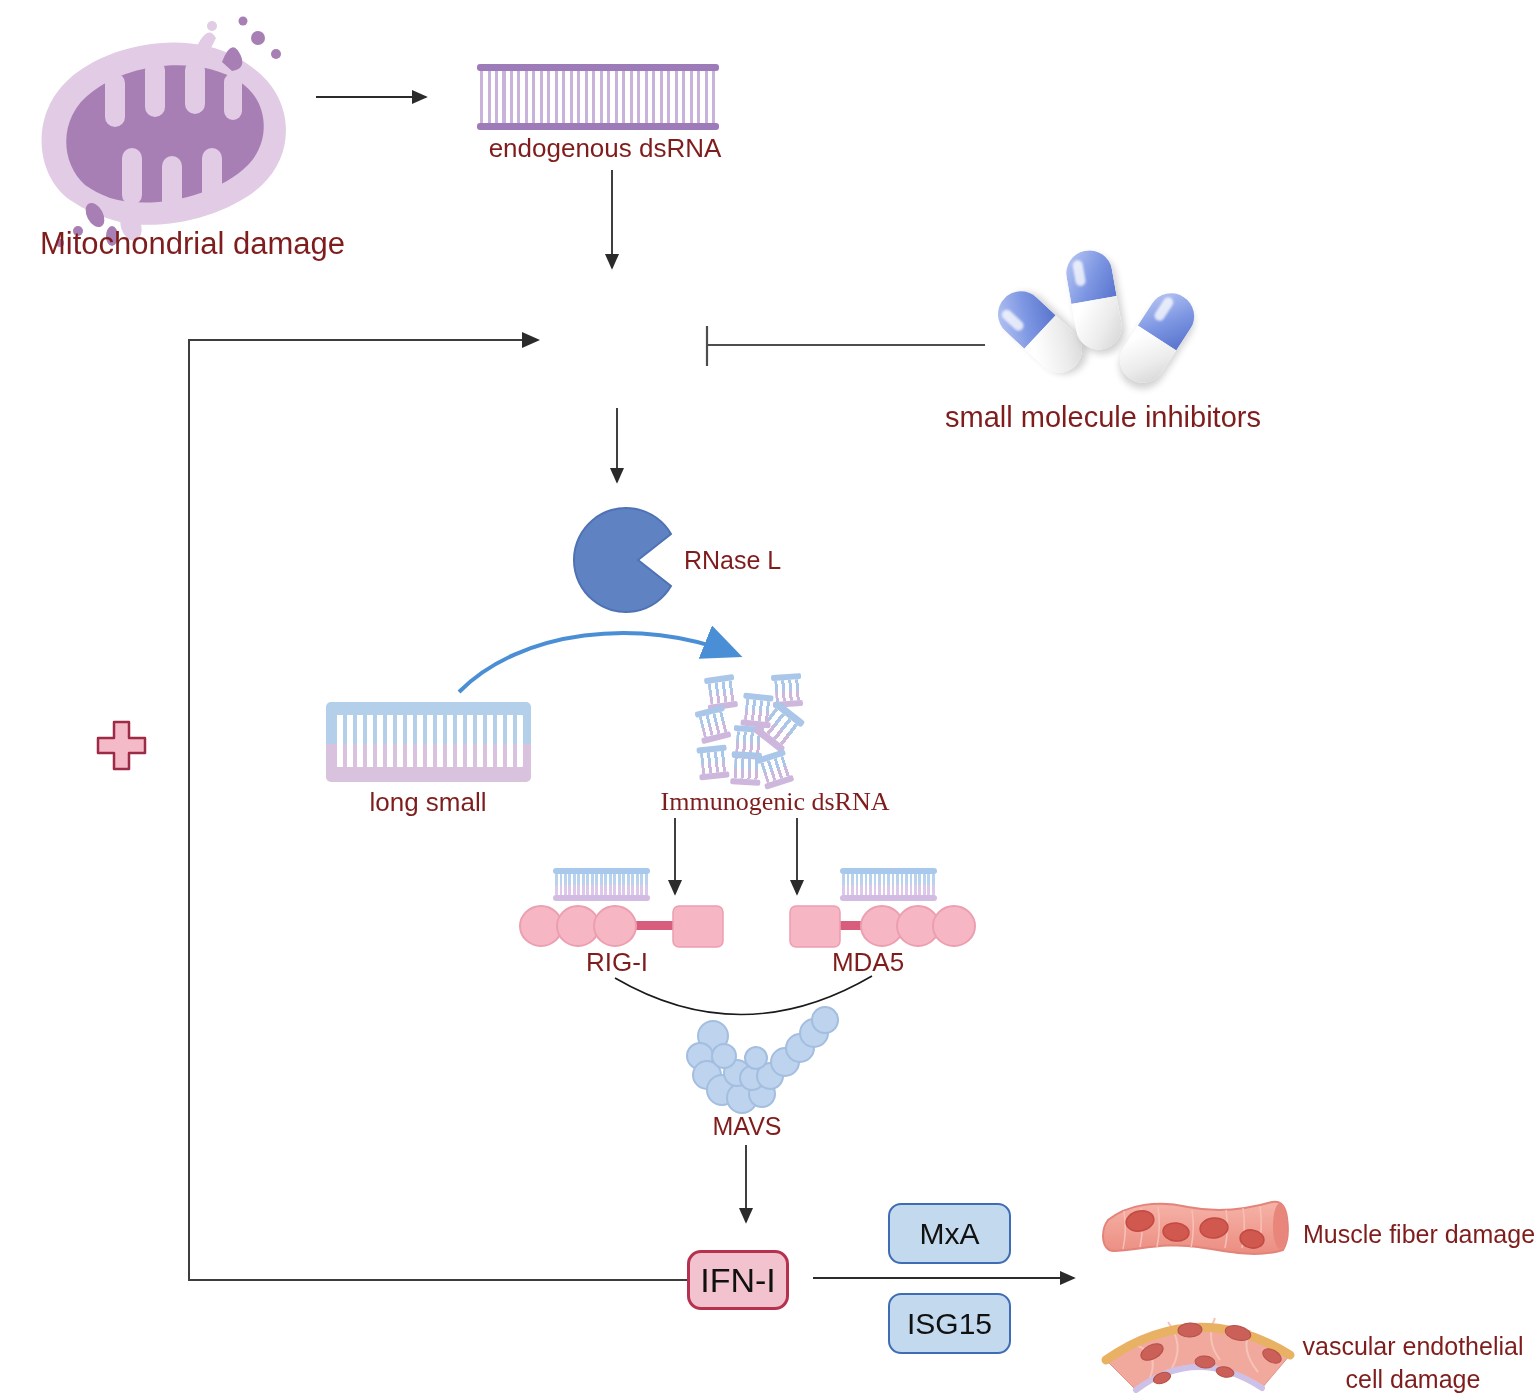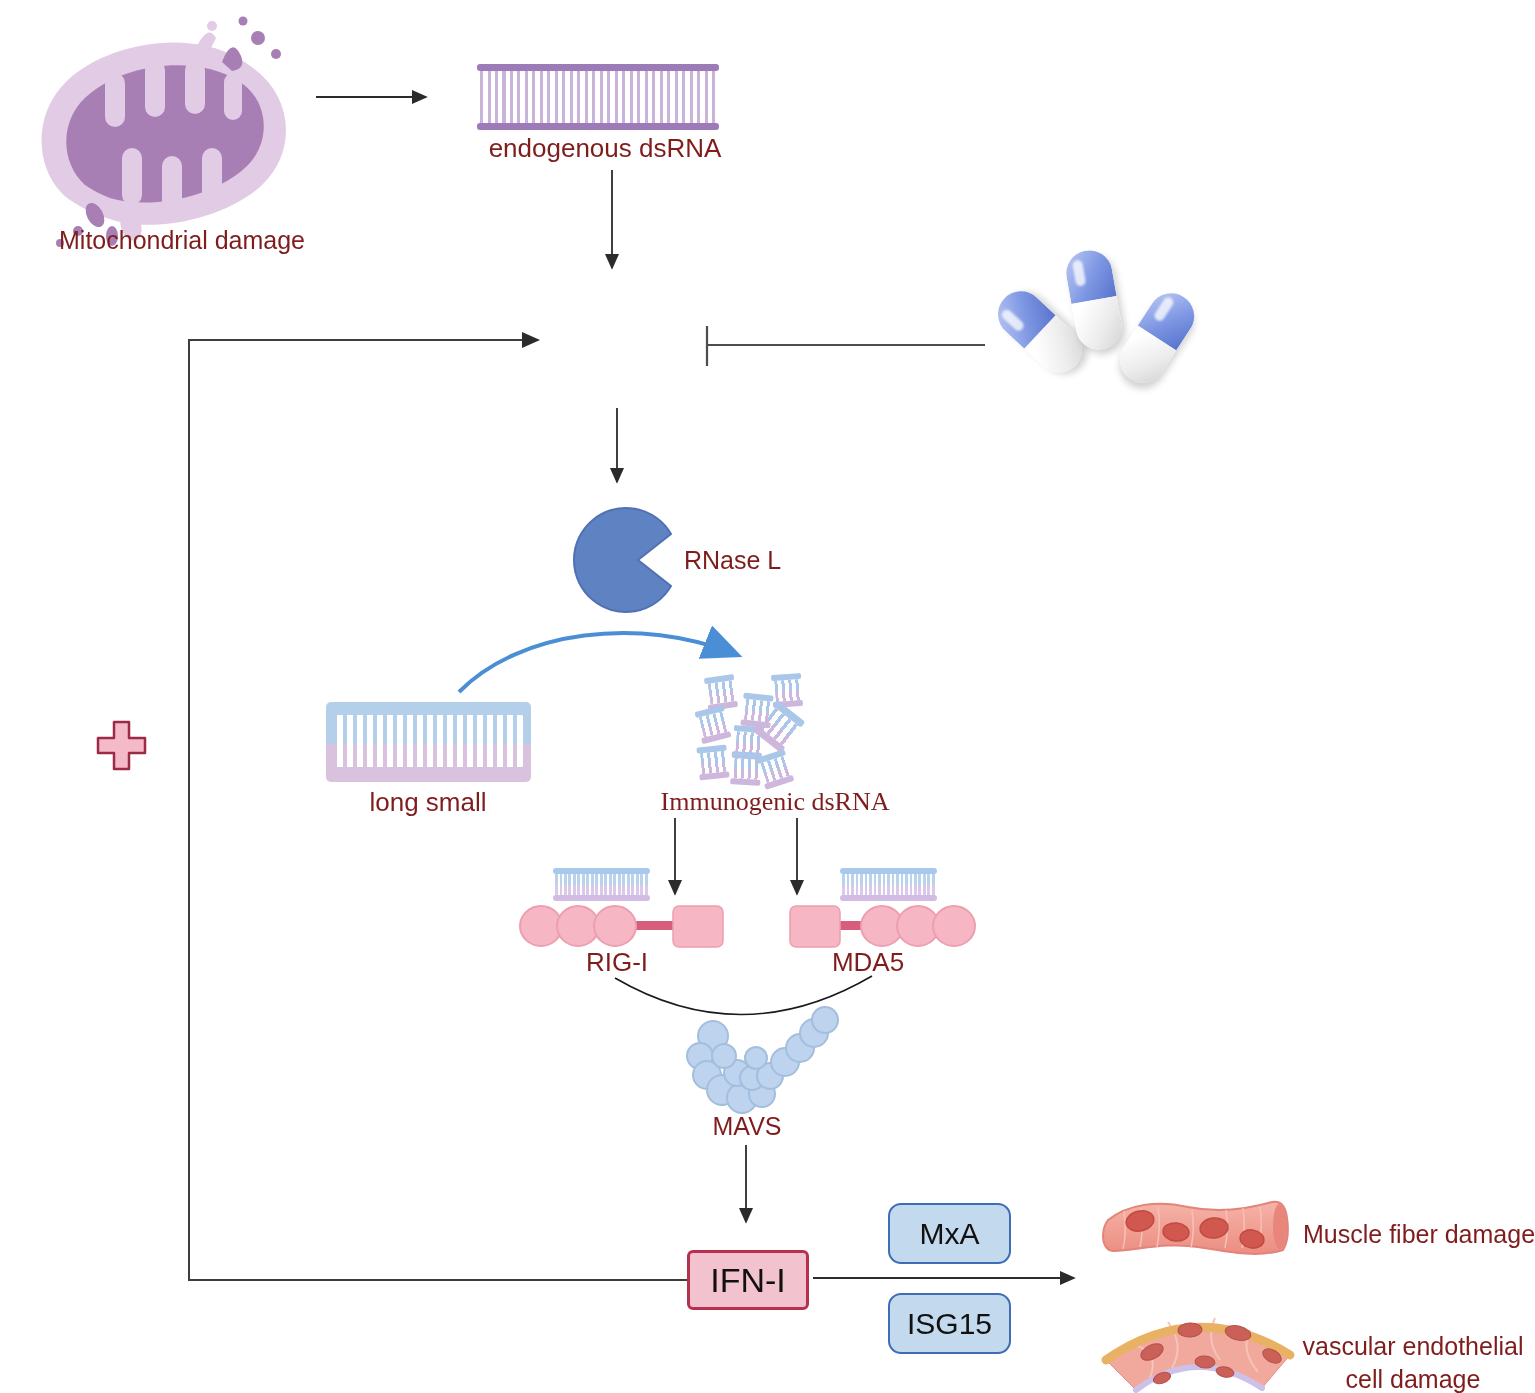--- a/index.html
+++ b/index.html
@@ -2,30 +2,30 @@
 <html><head>
 <meta charset="utf-8">
 <style>
   * { box-sizing: border-box; margin: 0; padding: 0; }
   html,body { width:1535px; height:1393px; background:#fff; overflow:hidden;
               font-family:"Liberation Sans", sans-serif; }
   #canvas { position:relative; width:1535px; height:1393px; background:#fff; }
   #art { position:absolute; left:0; top:0; }
 
   .label { position:absolute; color:#7f1d1d; text-align:center; white-space:nowrap; }
-  .f25 { font-size:25px; } .f26 { font-size:26px; } .f27 { font-size:25px; }
+  .f25 { font-size:31px; } .f26 { font-size:26px; } .f27 { font-size:25px; }
   .f29 { font-size:29px; }
 
   
   .oas3 { position:absolute; left:557px; top:281px; width:122px; height:122px;
           border-radius:50%; background:#f5c5d2; border:2.5px solid #b5314e;
           display:flex; align-items:center; justify-content:center;
           font-size:36px; color:#111; }
-  .ifn { position:absolute; left:687px; top:1250px; width:122px; height:60px;
-         border-radius:6px; background:#f2c3cf; border:3px solid #b5314e;
+  .ifn { position:absolute; left:687px; top:1250px; width:102px; height:60px;
+         border-radius:14px; background:#f2c3cf; border:3px solid #b5314e;
          display:flex; align-items:center; justify-content:center;
          font-size:34px; color:#111; }
   .bluebox { position:absolute; width:123px; height:61px; border-radius:13px;
              background:#c3d9ee; border:2.5px solid #3f6db5;
              display:flex; align-items:center; justify-content:center;
              font-size:30px; color:#111; }
   .mxa { left:888px; top:1203px; } .isg { left:888px; top:1293px; }
 
   
   .endo-ladder { position:absolute; left:477px; top:64px; width:242px; height:66px; }
@@ -302,20 +302,21 @@
   </div>
   <div class="bluebox mxa">
     <span>MxA</span>
   </div>
   <div class="bluebox isg">
     <span>ISG15</span>
   </div>
 
   <div class="label f25 lab-mito">Mitochondrial damage</div>
   <div class="label f26 lab-endo">endogenous dsRNA</div>
+  <div class="label f29 lab-smi">small molecule inhibitors</div>
   <div class="label f27 lab-rnl">RNase L</div>
   <div class="label f26 lab-long">long small</div>
   <div class="label f26 lab-immu">Immunogenic dsRNA</div>
   <div class="label f26 lab-rigi">RIG-I</div>
   <div class="label f26 lab-mda5">MDA5</div>
   <div class="label f27 lab-mavs">MAVS</div>
   <div class="label f27 lab-musc">Muscle fiber damage</div>
   <div class="label f27 lab-vasc">
     <span>vascular endothelial</span>
     <span>cell damage</span>

